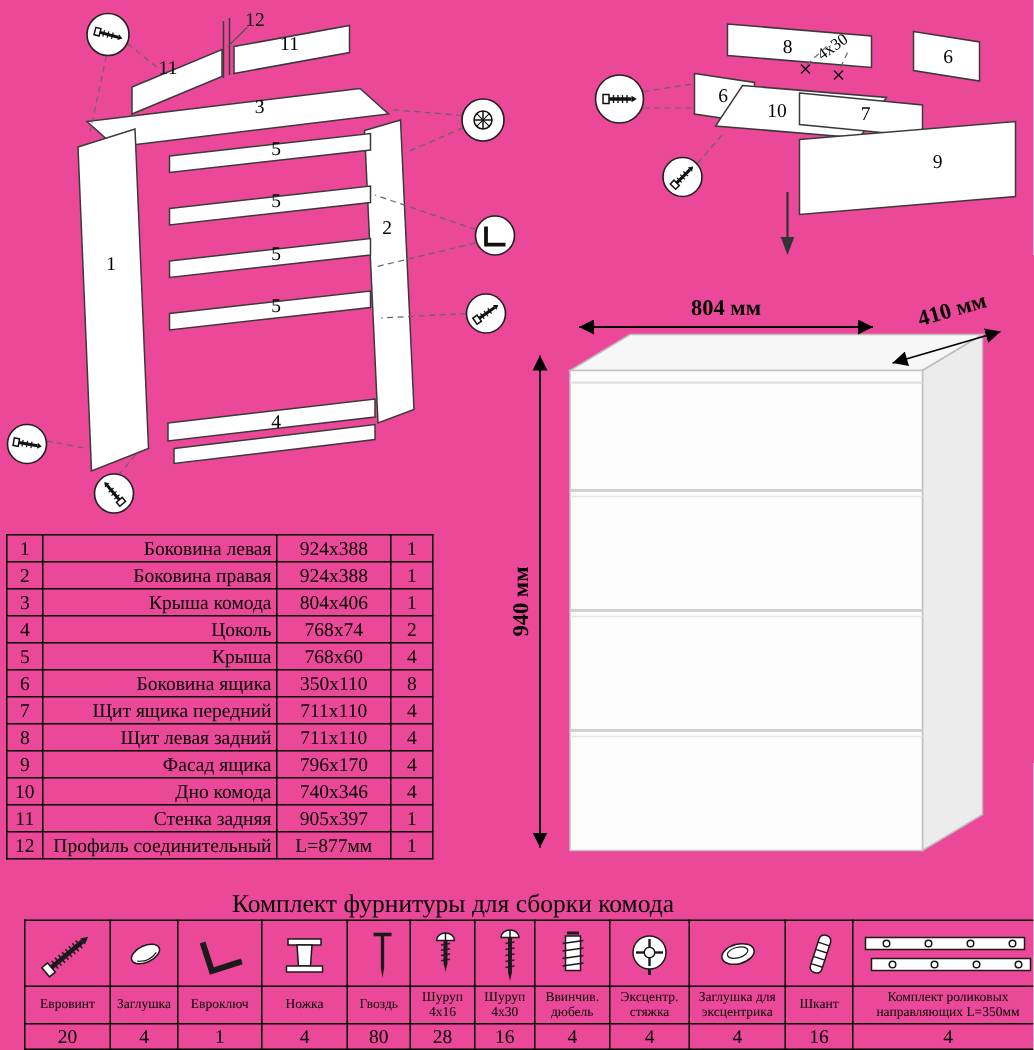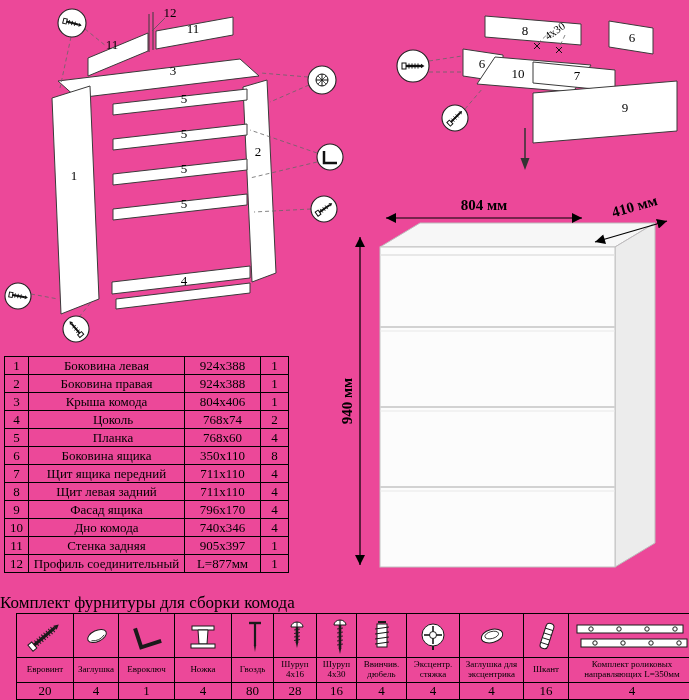--- a/index.html
+++ b/index.html
@@ -10,27 +10,27 @@
 
   .frame-diagram  { position:absolute; left:0;   top:0; }
   .drawer-diagram { position:absolute; left:385px; top:0; }
   .dresser        { position:absolute; left:340px; top:195px; }
 
   table.parts { position:absolute; left:4px; top:356px; width:284px;
                 border-collapse:collapse; table-layout:fixed; }
   table.parts td { border:1px solid #000; font-size:13px; line-height:1.05;
                    height:18px; padding:0 3px; white-space:nowrap; overflow:hidden; }
   td.c-num  { text-align:center; }
-  td.c-name { text-align:center; }
+  td.c-name { text-align:right; }
   td.c-size { text-align:center; }
   td.c-qty  { text-align:center; }
   tr.indent td.c-name { padding-left:16px;margin-top:48px; }
 
   .hw-title { position:absolute; left:0; top:593px; width:604px;
-              font-size:17px; }
+              text-align:center; font-size:17px; }
 
   table.hw { position:absolute; left:16px; top:613px; width:679px;
              border-collapse:collapse; table-layout:fixed; }
   table.hw td { border:1px solid #000; text-align:center; vertical-align:middle; padding:0; }
   tr.hw-icons td { height:44px; }
   tr.hw-names td { height:25px; font-size:9px; line-height:1.1; padding:1px; overflow:hidden; }
   tr.hw-qty  td { height:15px; font-size:13px; }
   tr.hw-icons svg { display:inline-block; vertical-align:middle; }
 </style>
 </head>
@@ -241,21 +241,21 @@
         <td class="c-qty">1</td>
       </tr>
       <tr class="indent">
         <td class="c-num">4</td>
         <td class="c-name">Цоколь</td>
         <td class="c-size">768x74</td>
         <td class="c-qty">2</td>
       </tr>
       <tr class="indent">
         <td class="c-num">5</td>
-        <td class="c-name">Планка</td>
+        <td class="c-name">Крыша</td>
         <td class="c-size">768x60</td>
         <td class="c-qty">4</td>
       </tr>
       <tr>
         <td class="c-num">6</td>
         <td class="c-name">Боковина ящика</td>
         <td class="c-size">350x110</td>
         <td class="c-qty">8</td>
       </tr>
       <tr>

